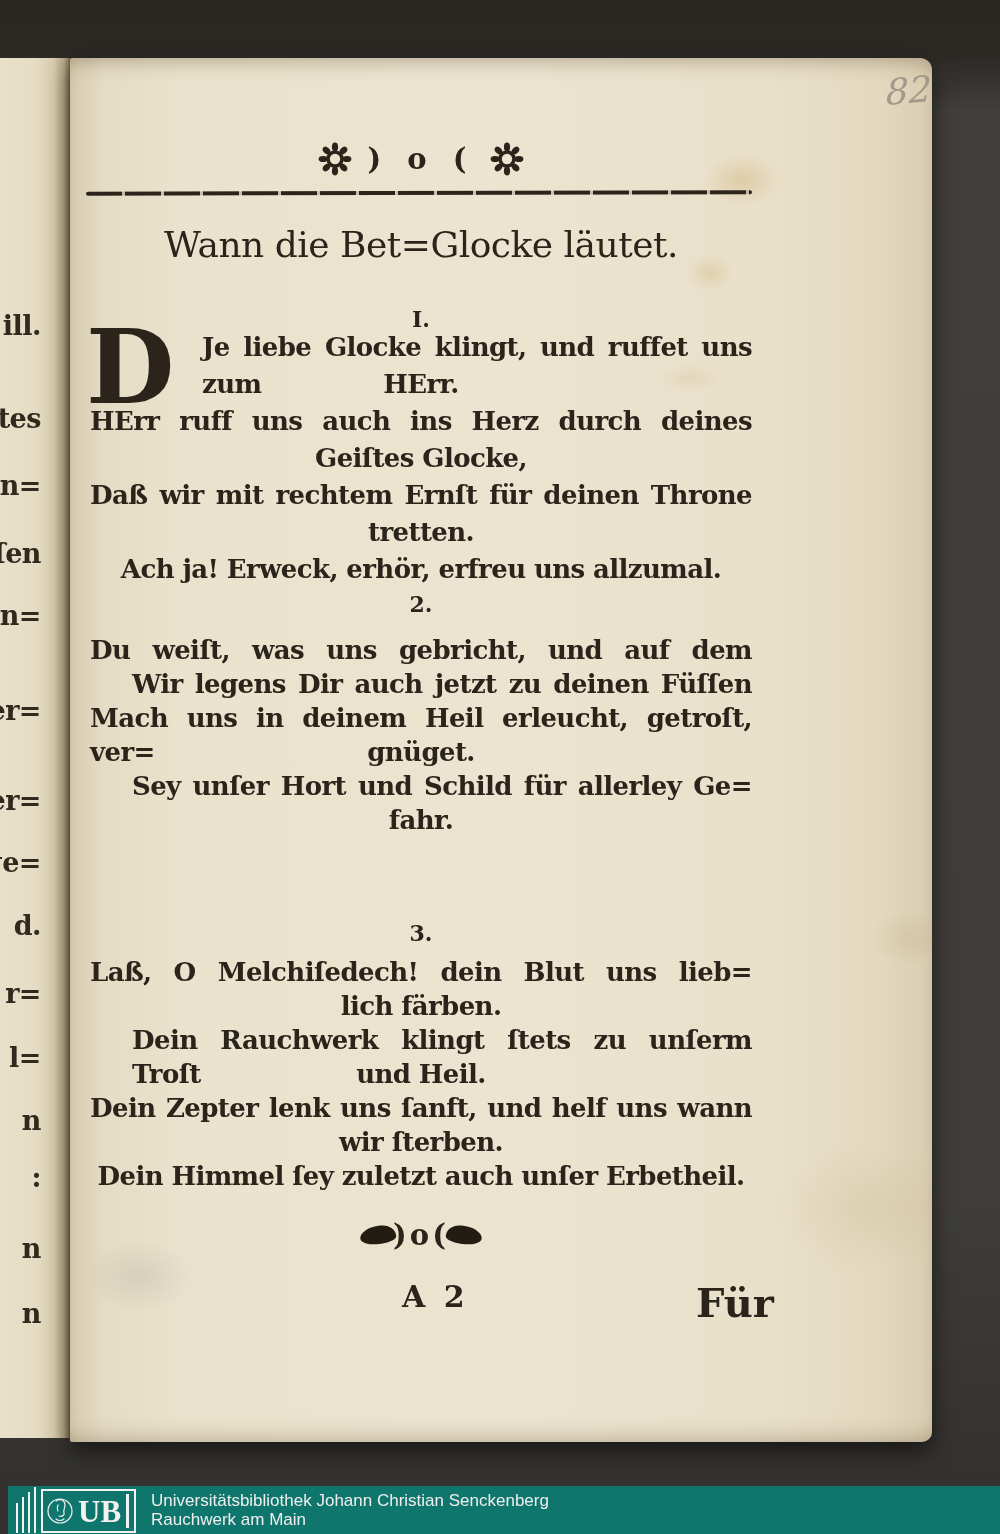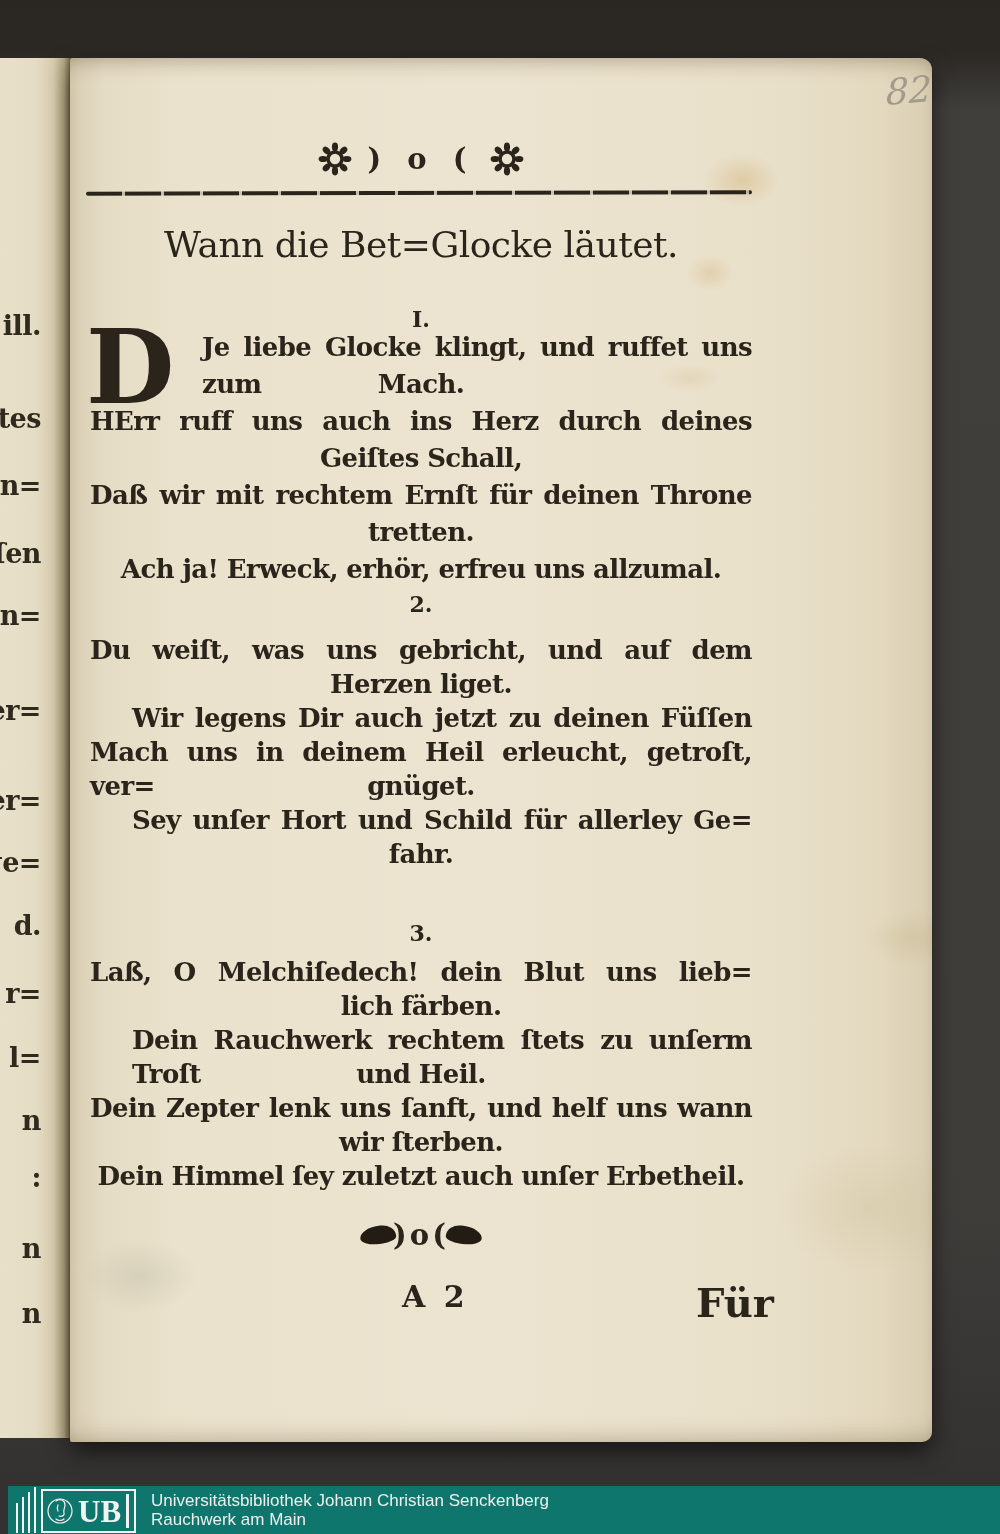--- a/index.html
+++ b/index.html
@@ -170,44 +170,43 @@
   </div>
 
   <div class="rule"></div>
 
   <h1 class="title">Wann die Bet=Glocke läutet.</h1>
 
   <div class="vnum" id="vnum1">I.</div>
   <div class="stanza" id="s1">
     <span class="dropcap">D</span>
     <div class="ln full drop">Je liebe Glocke klingt, und ruffet uns zum</div>
-    <div class="ln cont">Mach.</div>
+    <div class="ln cont">HErr.</div>
     <div class="ln full">HErr ruff uns auch ins Herz durch deines</div>
-    <div class="ln cont">Geiſtes Schall,</div>
+    <div class="ln cont">Geiſtes Glocke,</div>
     <div class="ln full">Daß wir mit rechtem Ernſt für deinen Throne</div>
     <div class="ln cont">tretten.</div>
     <div class="ln single">Ach ja! Erweck, erhör, erfreu uns allzumal.</div>
   </div>
 
   <div class="vnum" id="vnum2">2.</div>
   <div class="stanza" id="s2">
     <div class="ln full">Du weiſt, was uns gebricht, und auf dem</div>
-    <div class="ln cont">Herzen liget.</div>
     <div class="ln full ind">Wir legens Dir auch jetzt zu deinen Füſſen</div>
     <div class="ln full">Mach uns in deinem Heil erleucht, getroſt, ver=</div>
     <div class="ln cont">gnüget.</div>
     <div class="ln full ind">Sey unſer Hort und Schild für allerley Ge=</div>
     <div class="ln cont">fahr.</div>
   </div>
 
   <div class="vnum" id="vnum3">3.</div>
   <div class="stanza" id="s3">
     <div class="ln full">Laß, O Melchiſedech! dein Blut uns lieb=</div>
     <div class="ln cont">lich färben.</div>
-    <div class="ln full ind">Dein Rauchwerk rechtem ſtets zu unſerm Troſt</div>
+    <div class="ln full ind">Dein Rauchwerk klingt ſtets zu unſerm Troſt</div>
     <div class="ln cont">und Heil.</div>
     <div class="ln full">Dein Zepter lenk uns ſanft, und helf uns wann</div>
     <div class="ln cont">wir ſterben.</div>
     <div class="ln single">Dein Himmel ſey zuletzt auch unſer Erbetheil.</div>
   </div>
 
   <div class="tailpiece">
     <span class="leaf leaf-l"></span>
     <span class="tp-text">)o(</span>
     <span class="leaf leaf-r"></span>

